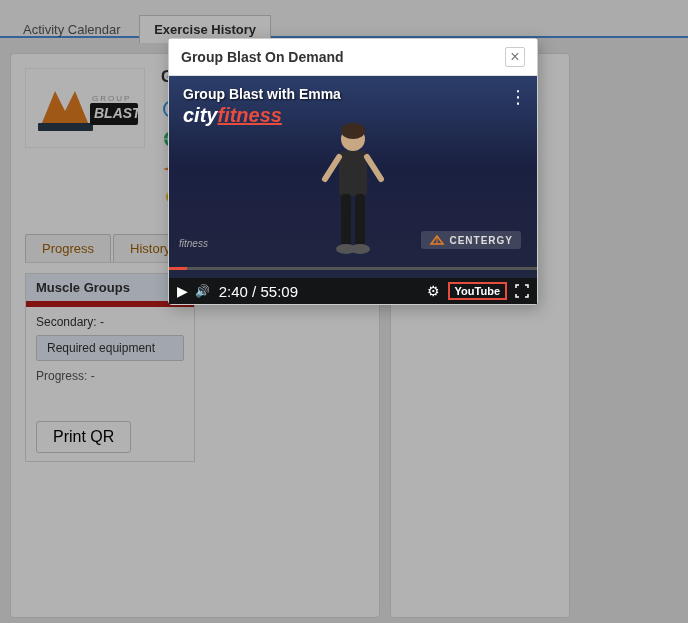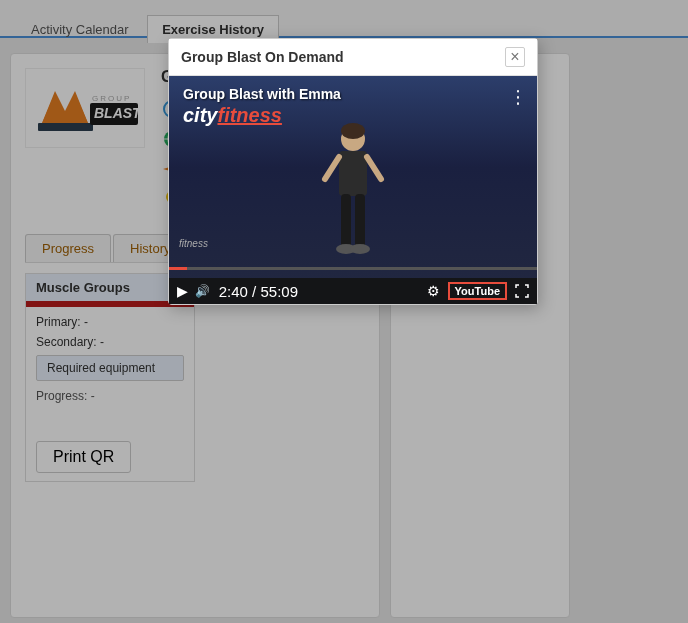--- a/index.html
+++ b/index.html
@@ -12,21 +12,21 @@
       overflow: hidden;
       position: relative;
     }
 
     
     .top-nav {
       background: #f5f5f5;
       border-bottom: 2px solid #4a90d9;
       display: flex;
       align-items: flex-end;
-      padding: 0 16px;
+      padding: 0 8px;
       height: 38px;
     }
     .nav-tab {
       padding: 6px 14px;
       cursor: pointer;
       font-size: 13px;
       color: #555;
       border: 1px solid transparent;
       border-bottom: none;
       background: transparent;
@@ -556,24 +556,20 @@
       <button class="tab-btn">Progress</button>
       <button class="tab-btn">History</button>
       <button class="tab-btn active">Details</button>
     </div>
 
     <div class="bottom-section">
       <div class="muscle-panel">
         <div class="muscle-panel-header">Muscle Groups</div>
         <div class="muscle-panel-body">
           <div class="muscle-field">
-            <span>Primary:</span>
-            <span>-</span>
-          </div>
-          <div class="muscle-field">
             <span>Secondary:</span>
             <span>-</span>
           </div>
           <button class="required-equipment-btn">Required equipment</button>
           <div class="equipment-field">
             <span>Progress:</span>
             <span>-</span>
           </div>
           <button class="print-qr-btn">Print QR</button>
         </div>
@@ -631,20 +627,27 @@
 
           <rect x="28" y="75" width="10" height="55" rx="4" fill="#1a1a1a"></rect>
           <rect x="42" y="75" width="10" height="55" rx="4" fill="#1a1a1a"></rect>
 
           <ellipse cx="33" cy="130" rx="10" ry="5" fill="#555"></ellipse>
           <ellipse cx="47" cy="130" rx="10" ry="5" fill="#555"></ellipse>
         </svg>
 
         <div style="position:absolute; bottom:55px; left:10px; color:#aaa; font-size:10px; font-style:italic;">fitness</div>
 
+        <div style="position:absolute; bottom:55px; right:16px; background:rgba(255,255,255,0.15); padding:3px 8px; border-radius:3px; display:flex; align-items:center; gap:4px;">
+          <svg width="16" height="12" viewBox="0 0 16 12">
+            <polygon points="2,10 8,2 14,10" fill="none" stroke="#e67e22" stroke-width="1.5"></polygon>
+            <line x1="8" y1="2" x2="8" y2="10" stroke="#e67e22" stroke-width="1"></line>
+          </svg>
+          <span style="color:#ddd; font-size:10px; font-weight:bold; letter-spacing:1px;">CENTERGY</span>
+        </div>
 
         <div class="video-progress-line">
           <div class="video-progress-filled"></div>
         </div>
 
         <div class="video-controls">
           <button class="ctrl-btn">▶</button>
           <button class="ctrl-btn" style="font-size:12px;">🔊</button>
           <span class="time-display">
             <span>2:40</span>

